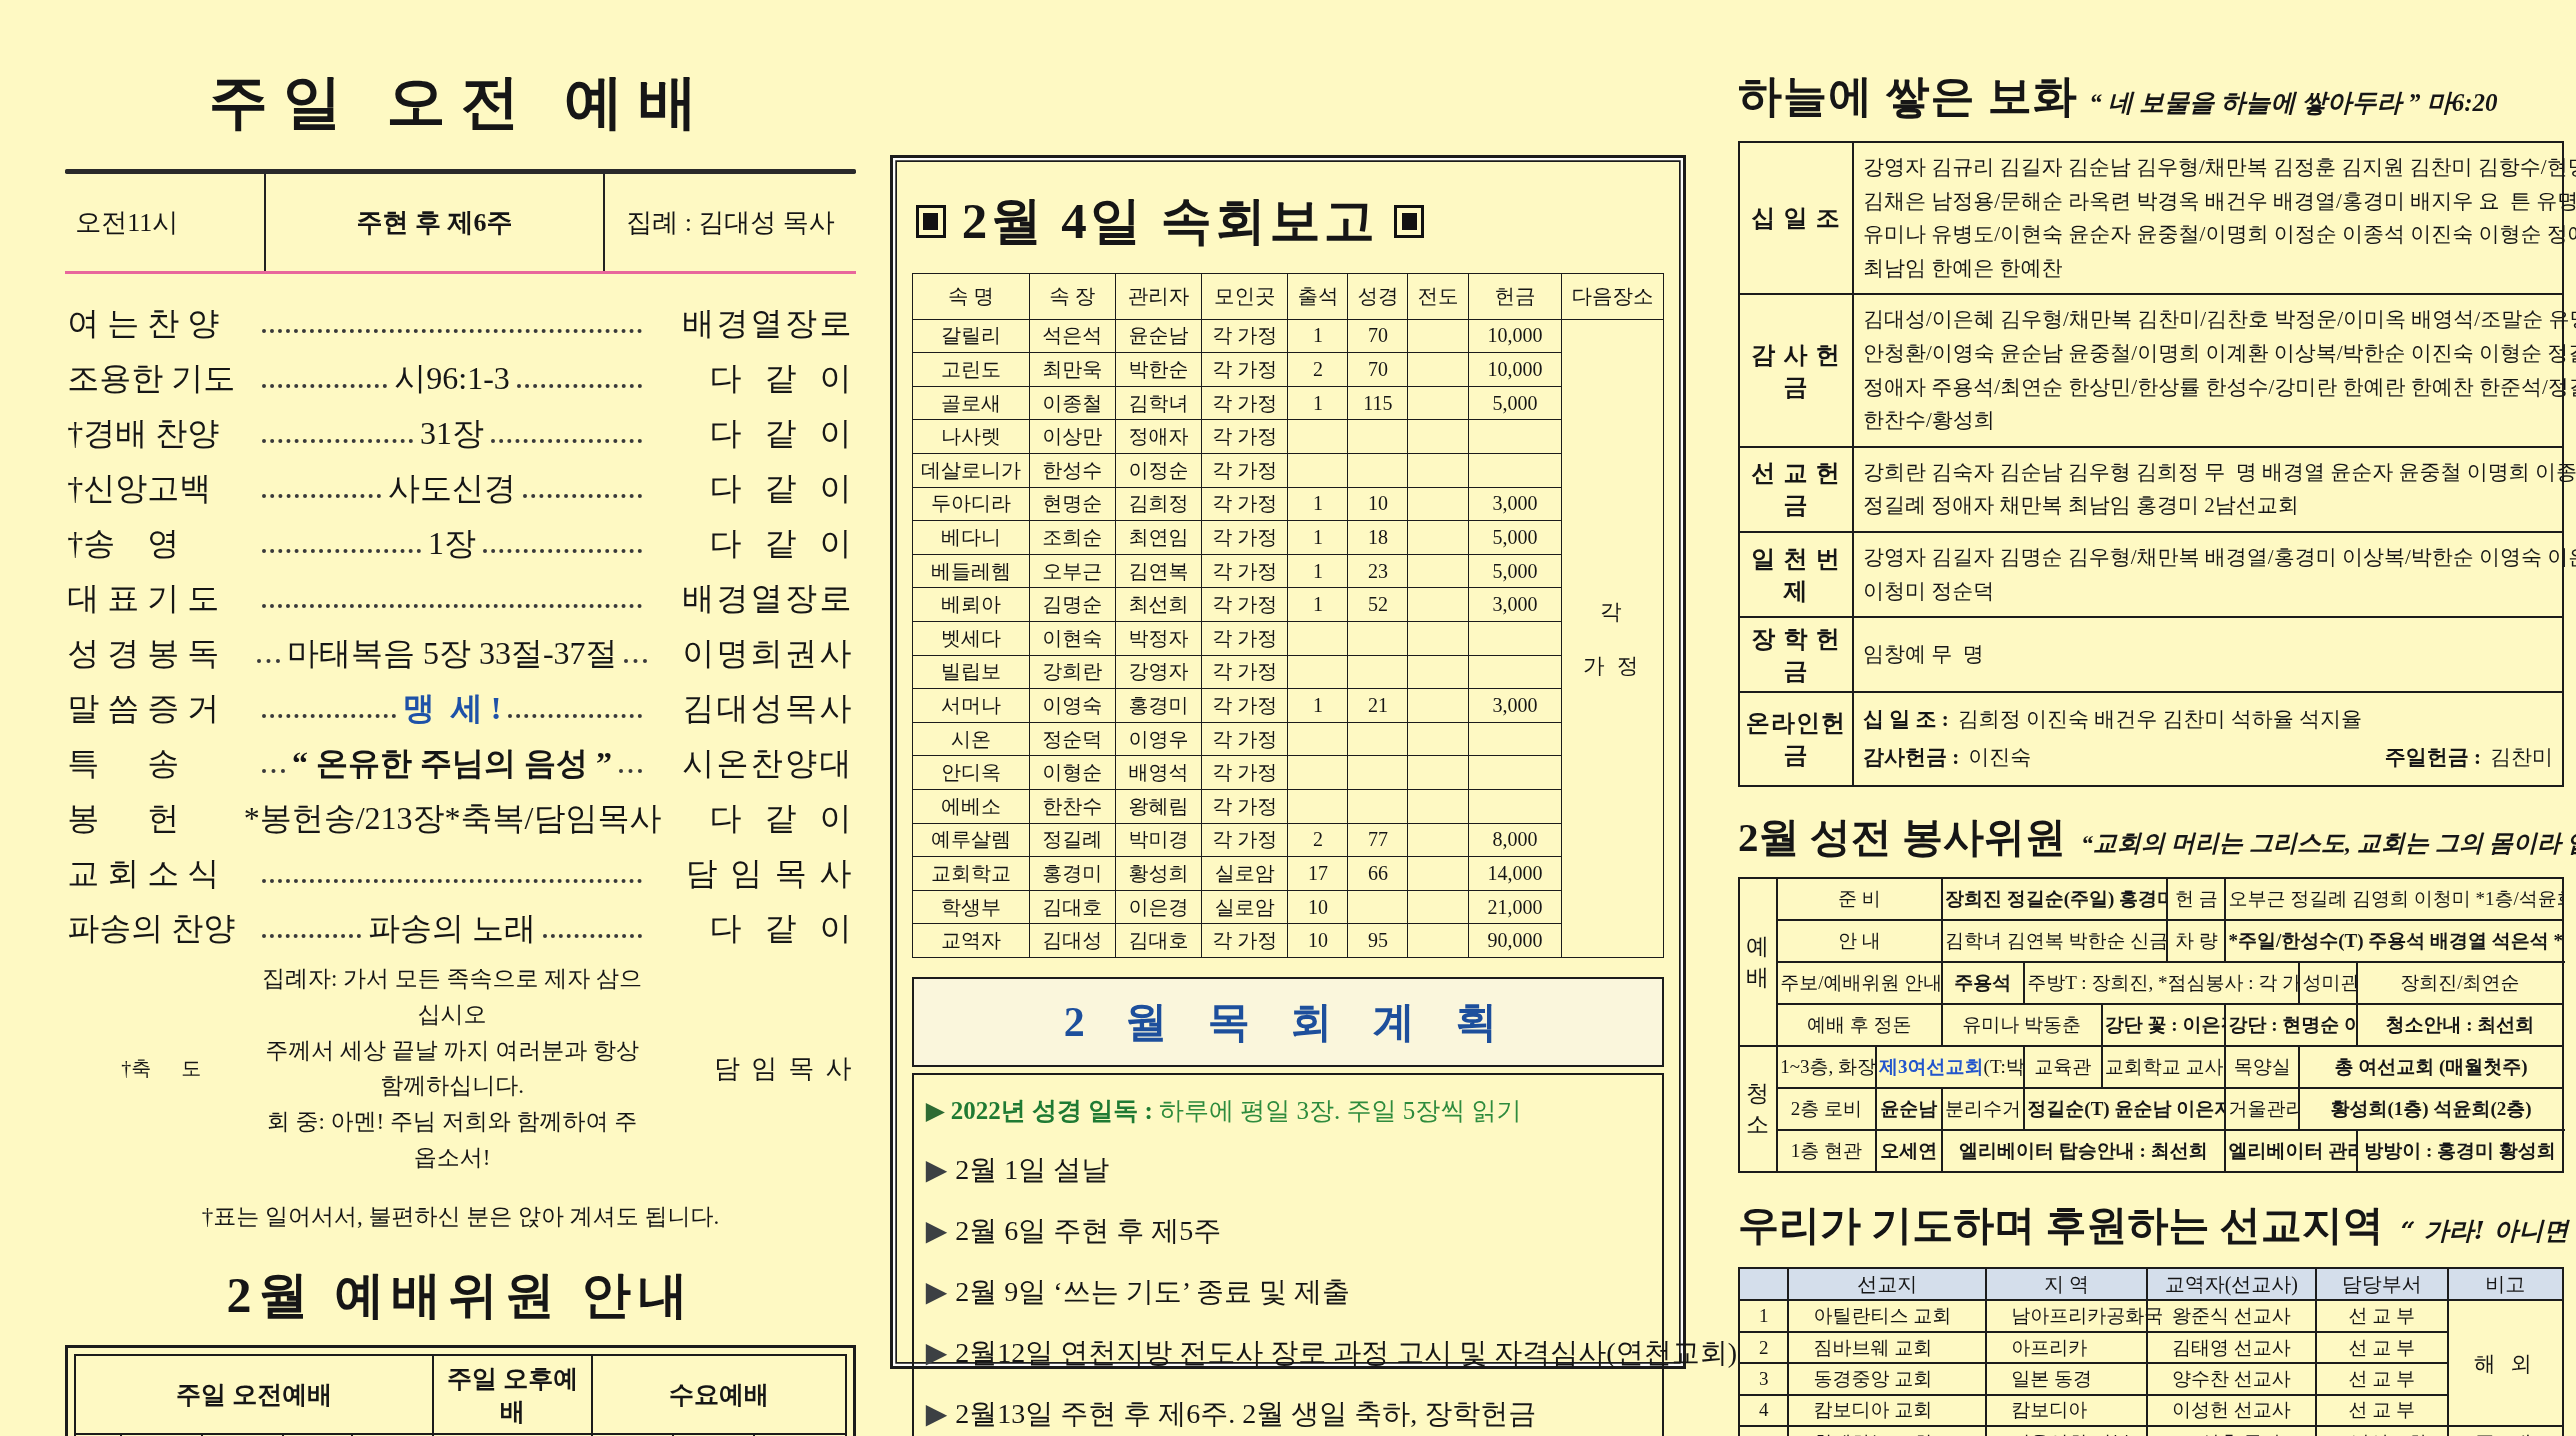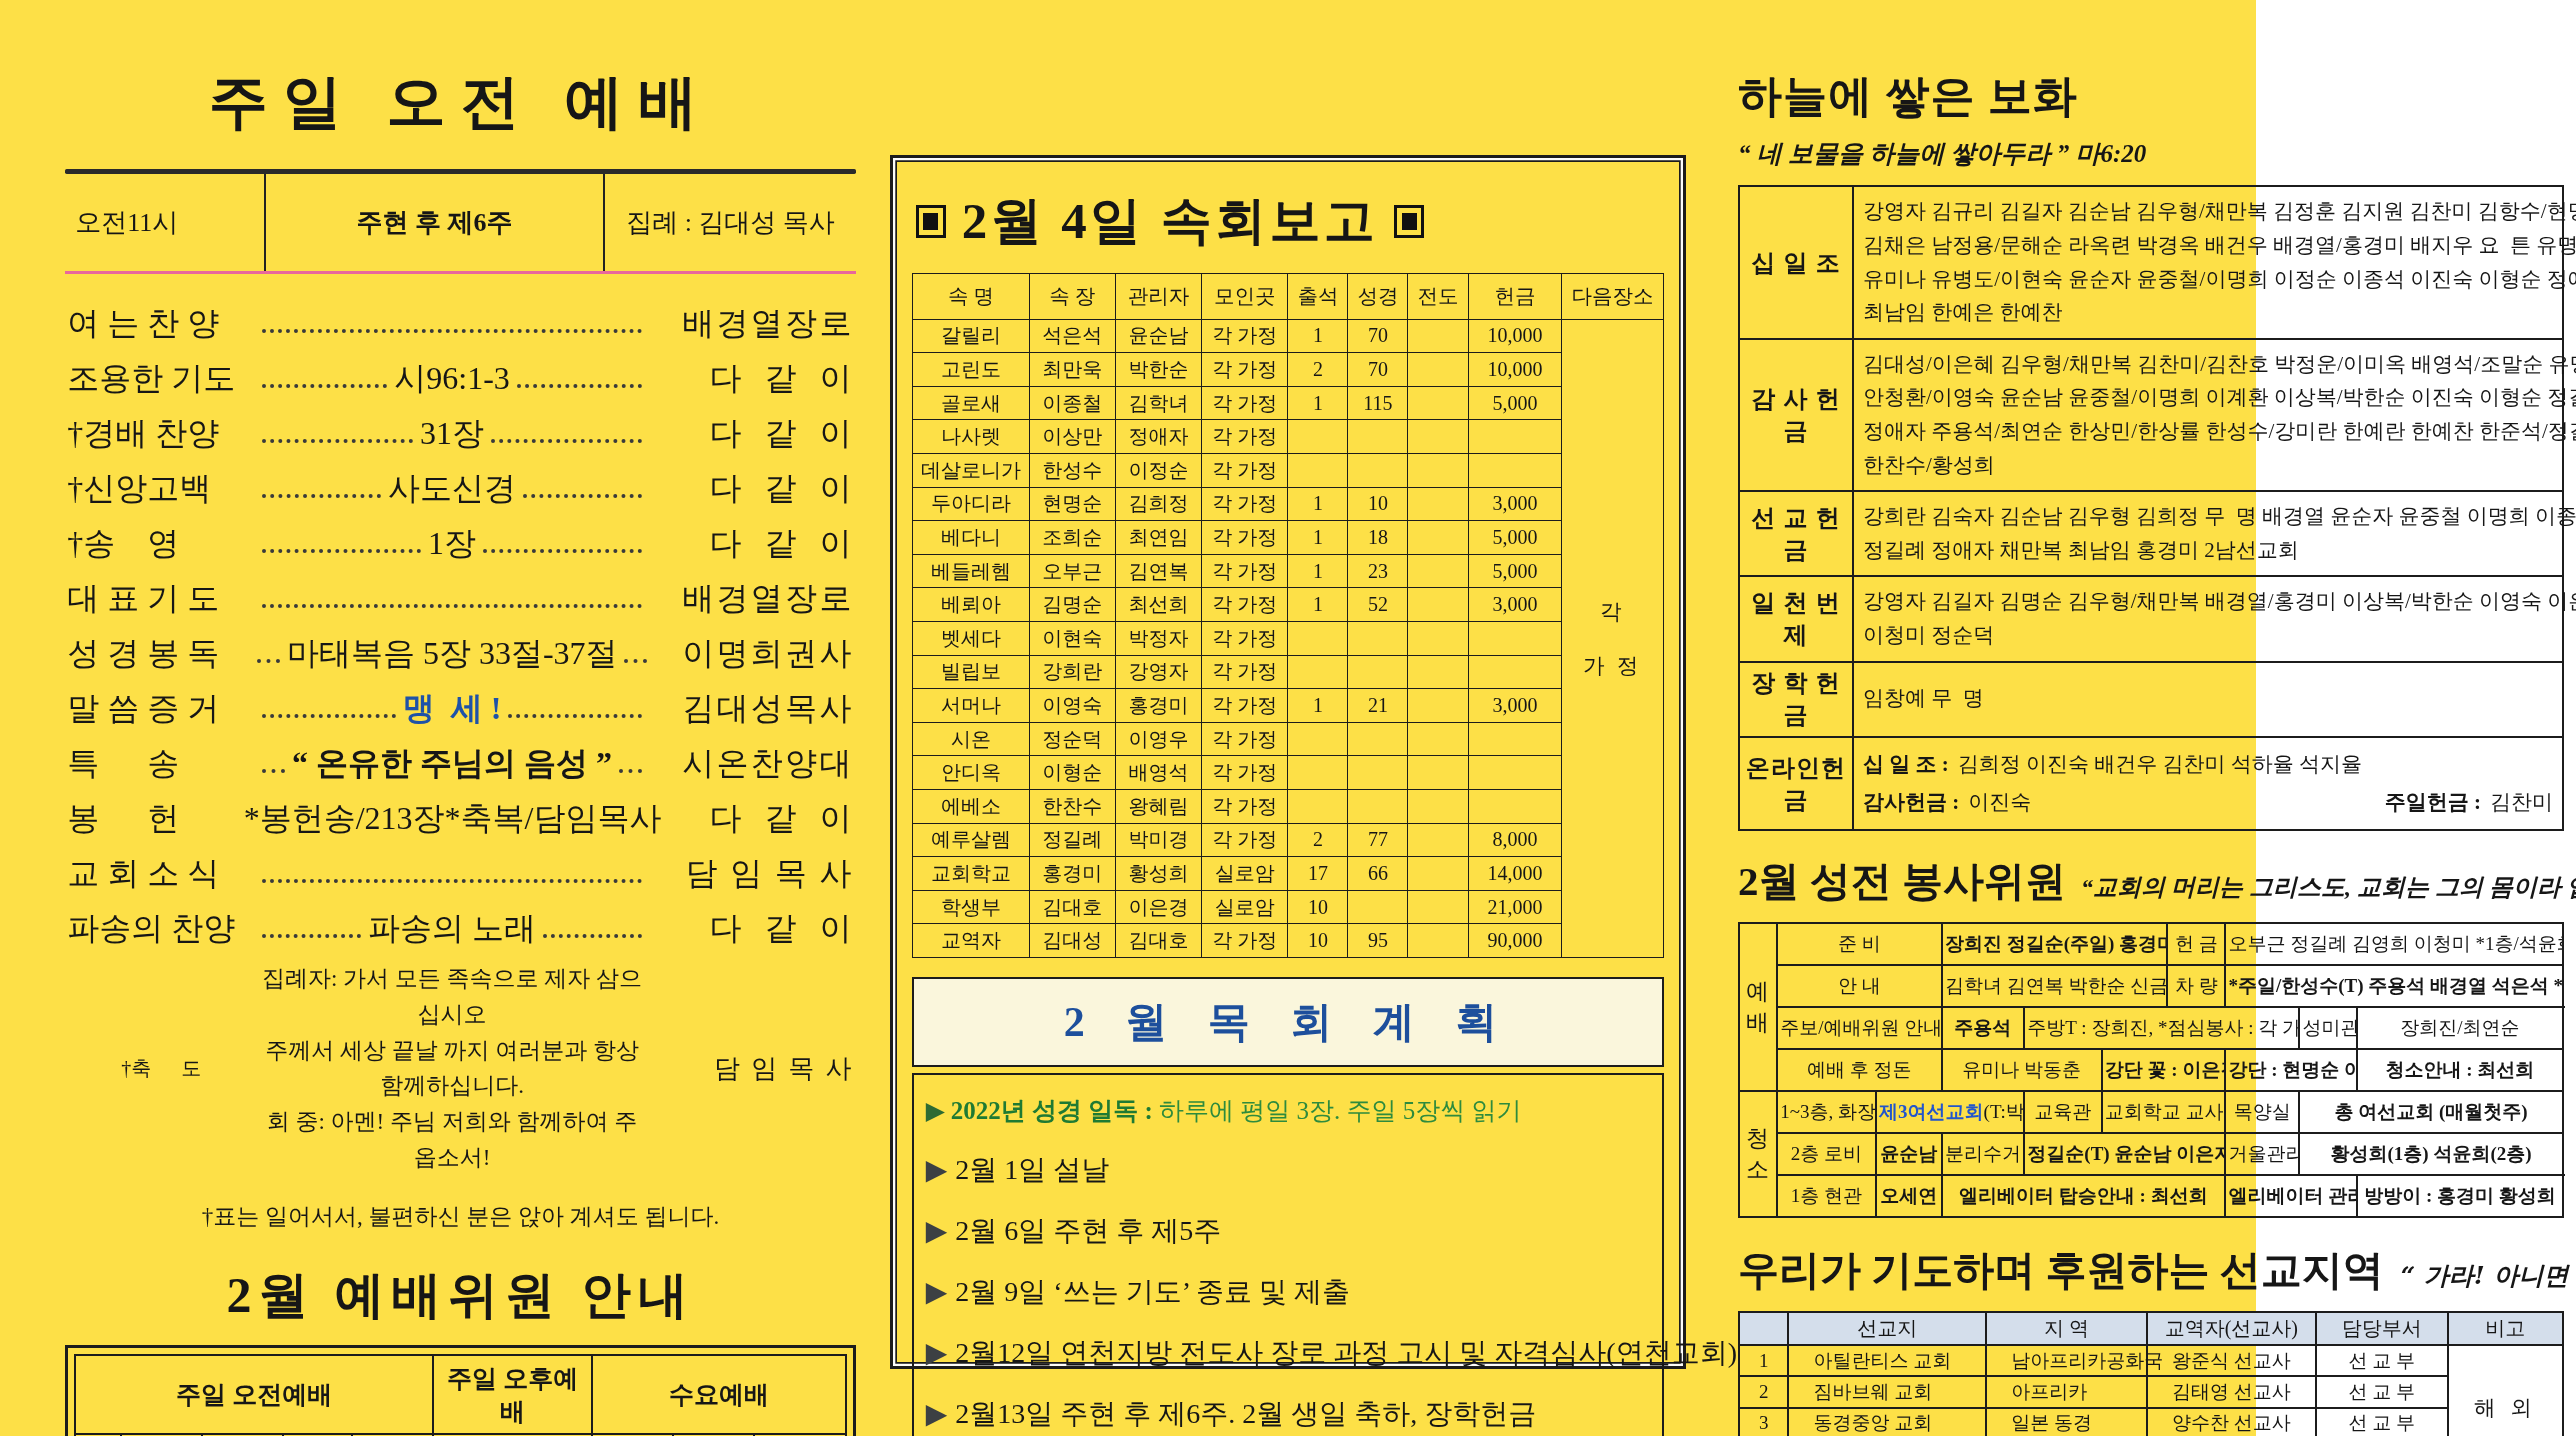--- a/index.html
+++ b/index.html
@@ -1,16 +1,16 @@
 <!DOCTYPE html>
 <html style="font-size:9px"><head>
 <meta charset="utf-8">
 <style>
   html,body{margin:0;padding:0;}
-  #page{position:relative;width:2256px;height:1437px;background:#fde047;
+  #page{position:relative;width:2576px;height:1437px;background:#fef9c3;
         font-family:"Liberation Serif","DejaVu Serif",serif;color:#161616;}
   [data-name]{box-sizing:border-box;}
 
   
   .panel-left{position:absolute;left:65px;top:46px;width:791px;}
   .pl-title{text-align:center;font-size:59px;font-weight:bold;letter-spacing:15px;padding:17px 0 26px 0;}
   .pl-rule{height:5.1px;background:#2a2a2a;border-radius:1.7px;}
   .pl-head{display:flex;align-items:stretch;height:97px;}
   .pl-head>div{display:flex;align-items:center;font-size:26px;}
   .ph-time{width:199px;padding-left:10.2px;}
@@ -53,21 +53,21 @@
   .plan-box{margin-top:5.7px;border:2.3px solid #1c1c1c;padding:19.3px 11.4px 11.4px 11.4px;position:relative;}
   .plan-row{font-size:28px;margin:0 0 23px 0;white-space:pre;}
   .plan-row::before{content:"▶";margin-right:8px;color:#3c4043;}
   .plan-intro{font-size:25px;margin:0 0 24px 0;white-space:pre;}
   .plan-intro::before{content:"▶";margin-right:5.7px;color:#2e6b33;}
   .g1{color:#1f7a33;font-weight:bold;}
   .g2{color:#2e8b3d;}
 
   
   .panel-right{position:absolute;left:1738px;top:67px;width:826px;}
-  .pr-title{font-size:44px;font-weight:bold;letter-spacing:1.1px;display:flex;align-items:baseline;gap:11.4px;white-space:nowrap;flex-direction:column;}
+  .pr-title{font-size:44px;font-weight:bold;letter-spacing:1.1px;display:flex;align-items:baseline;gap:11.4px;white-space:nowrap;}
   .pr-quote{font-size:25px;font-style:italic;font-weight:bold;letter-spacing:0;}
   table.offer{width:100%;border-collapse:collapse;margin-top:15px;table-layout:fixed;}
   table.offer td{border:2.8px solid #1c1c1c;font-size:21px;padding:8px 9px;}
   table.offer td.lbl{width:114px;text-align:center;font-size:24px;font-weight:bold;letter-spacing:1.1px;padding:4.6px 3.4px;}
   .offer-line{line-height:1.6;white-space:pre;}
   .online-line{display:flex;gap:9px;line-height:1.8;white-space:pre;}
   .online-line .b{font-weight:bold;}
   .online-line .spacer{flex:1;}
 
   .pr2-title{margin-top:23px;font-size:41px;font-weight:bold;display:flex;align-items:baseline;gap:15px;white-space:nowrap;}

